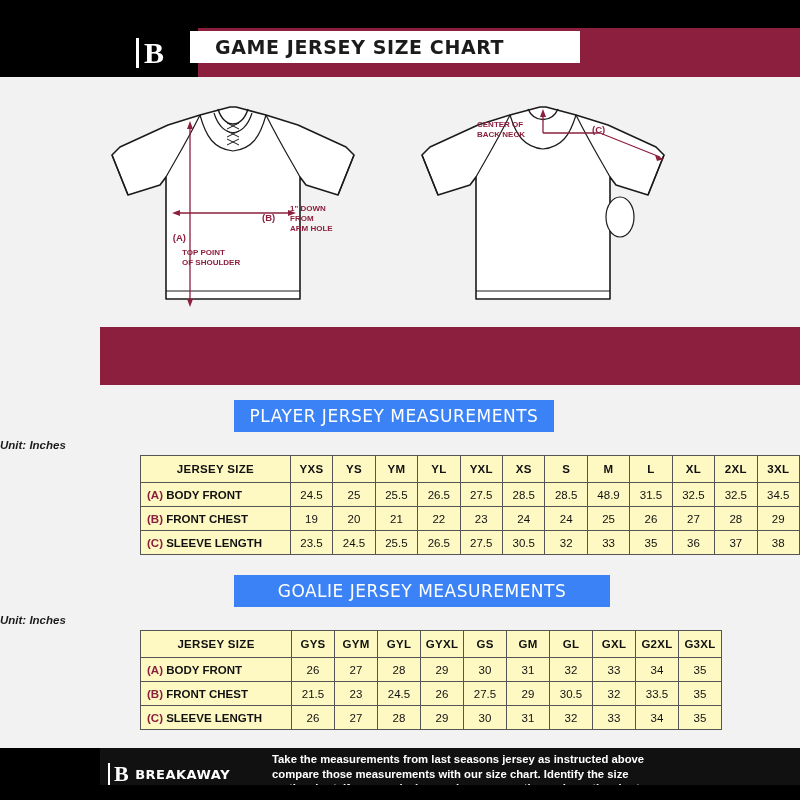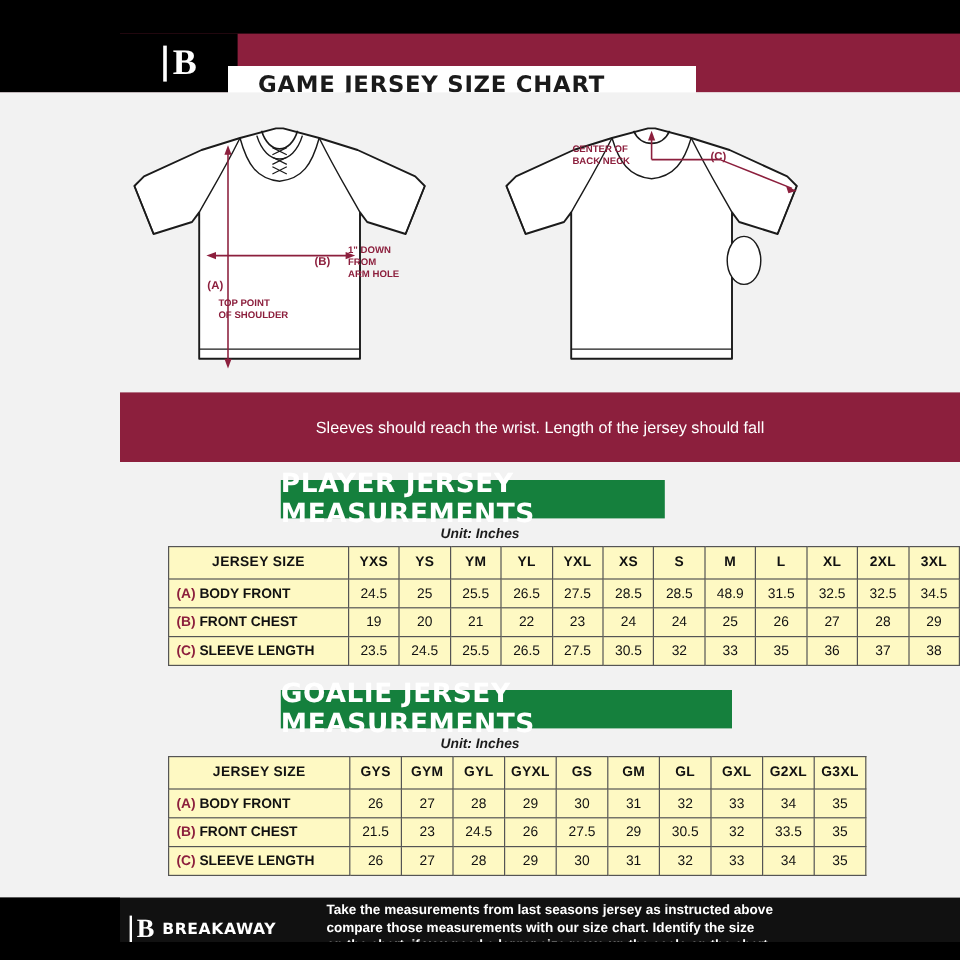--- a/index.html
+++ b/index.html
@@ -62,21 +62,21 @@
     font-family: "Liberation Serif", serif;
     font-size: 30px;
     font-weight: bold;
     letter-spacing: -2px;
     line-height: 1;
     border-left: 3px solid #fff;
     padding-left: 5px;
   }
   .header-title-box {
     position: absolute;
-    left: 190px; top: 40px;
+    left: 190px; top: 16px;
     width: 390px; height: 32px;
     background: #ffffff;
     display: flex;
     align-items: center;
     padding-left: 25px;
     box-sizing: border-box;
   }
   .header-title {
     font-family: "DejaVu Sans", sans-serif;
     font-size: 19px;
@@ -107,37 +107,37 @@
     justify-content: center;
     text-align: center;
     font-size: 13.5px;
     line-height: 19px;
   }
   .note-band span { display: block; }
 
   
   .section-title {
     position: absolute;
-    background: #15803d;
+    background: #3b82f6;
     color: #ffffff;
     display: flex;
     align-items: center;
     justify-content: center;
     font-family: "DejaVu Sans", sans-serif;
-    font-weight: bold;
-    font-size: 22px;
+    font-weight: normal;
+    font-size: 17px;
     letter-spacing: 0.5px;
   }
   #player-title { left: 234px; top: 385px; width: 320px; height: 32px; }
   #goalie-title { left: 234px; top: 560px; width: 376px; height: 32px; }
 
   .unit-label {
     position: absolute;
     width: 800px;
-    text-align: center;
+    text-align: left;
     font-size: 11.5px;
     font-weight: bold;
     font-style: italic;
     color: #1b1b1b;
   }
   #player-unit { left: 0; top: 424px; }
   #goalie-unit { left: 0; top: 599px; }
 
   
   table.size-table {
@@ -321,21 +321,20 @@
           <polygon points="543,32 540,40 546,40" fill="#8c1f3d"></polygon>
           <polygon points="664,82 655,78 657,84" fill="#8c1f3d"></polygon>
           <text class="d-label" x="477" y="50">CENTER OF</text>
           <text class="d-label" x="477" y="60">BACK NECK</text>
           <text class="d-label-big" x="592" y="56">(C)</text>
         </g>
       </svg>
     </div>
 
     <div class="note-band">
-      <span>Sleeves should reach the wrist. Length of the jersey should fall</span>
     </div>
 
     <div class="section-title" id="player-title">PLAYER JERSEY MEASUREMENTS</div>
     <div class="unit-label" id="player-unit">Unit: Inches</div>
 
     <table class="size-table" id="player-table">
       <tbody>
         <tr class="head">
           <td class="corner">JERSEY SIZE</td>
           <td class="val">YXS</td>

